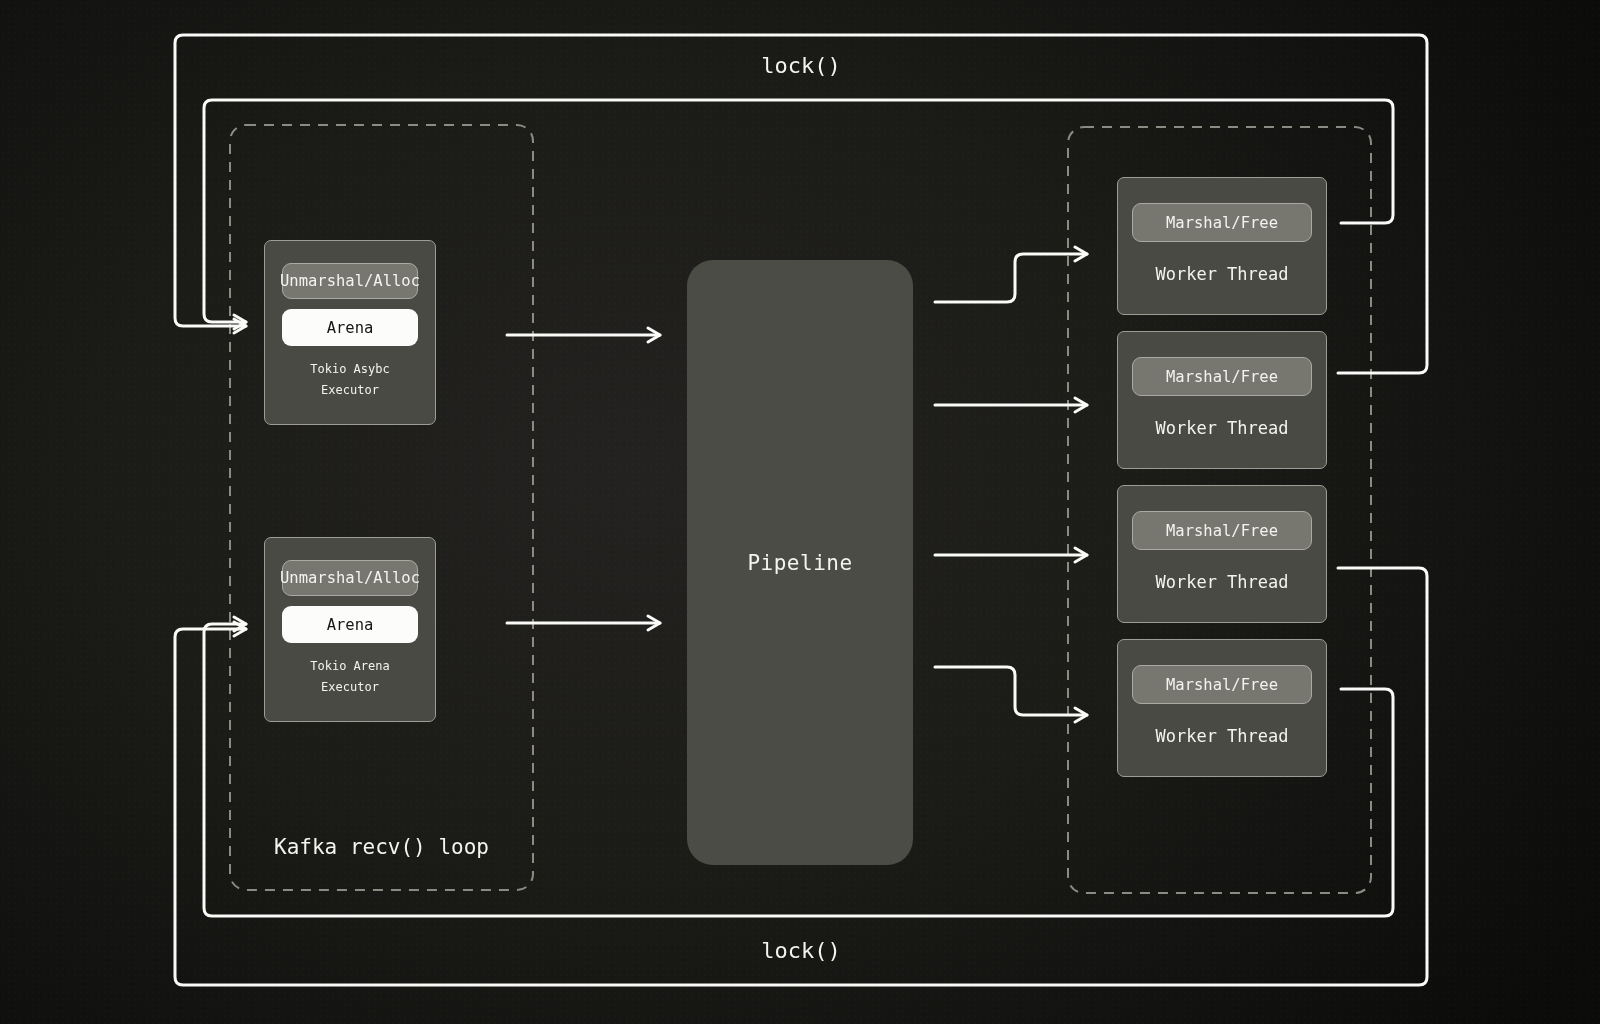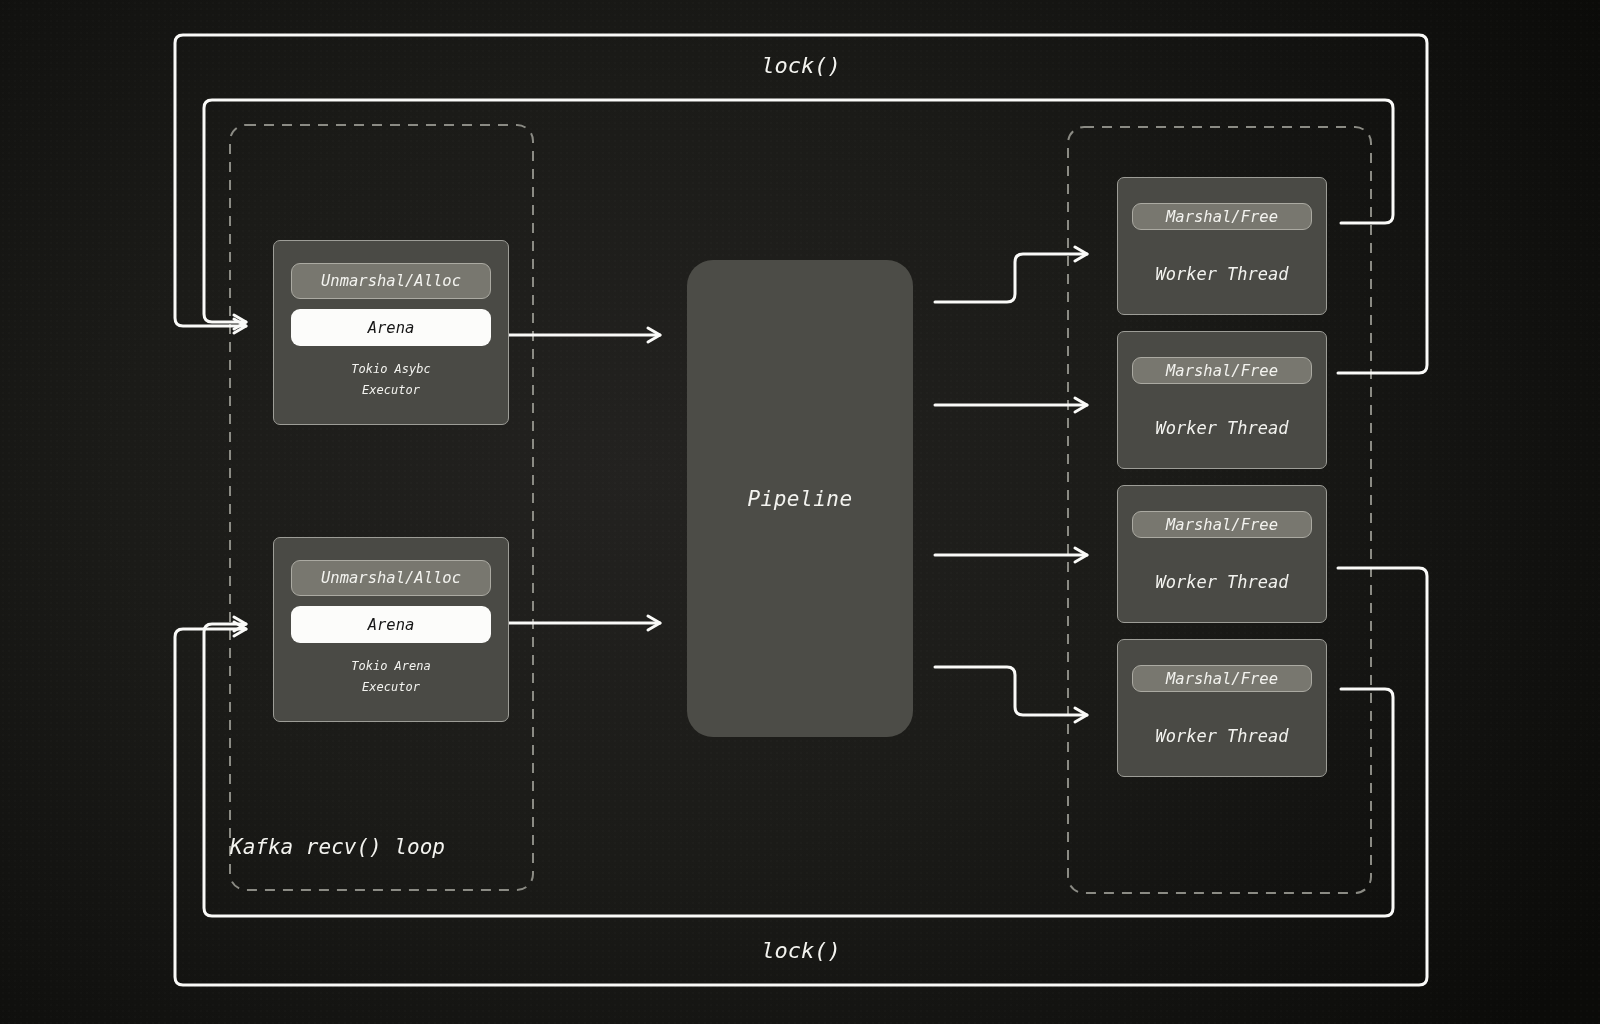--- a/index.html
+++ b/index.html
@@ -9,51 +9,50 @@
     --chip-fill:#78776f; --chip-border:#abaaa2;
     --arena-fill:#fcfcfa; --arena-text:#161616;
     --pipe-fill:#4c4c47; --text:#f3f3ef;
   }
   html,body{margin:0;padding:0}
   body{width:1600px;height:1024px;overflow:hidden;background:#0b0b09}
   .stage{
     position:relative;width:1600px;height:1024px;
     font-family:"DejaVu Sans Mono","Liberation Mono",monospace;color:var(--text);
     background:radial-gradient(1150px 860px at 40% 46%, var(--bg-center) 0%, #1b1b18 45%, #131311 72%, var(--bg-edge) 100%);
-    font-style:italic;
   }
   .grain{
     position:absolute;inset:0;pointer-events:none;opacity:.22;
     background-image:radial-gradient(rgba(255,255,255,.06) 1px, transparent 1.3px);
     background-size:6px 6px;
   }
   .svg-layer{position:absolute;inset:0;width:1600px;height:1024px}
   .loop,.conn{fill:none;stroke:var(--line);stroke-width:3;stroke-linecap:round}
   .group-outline{fill:none;stroke:var(--dash);stroke-width:2;stroke-dasharray:10 8}
   .node{position:absolute;box-sizing:border-box;background:var(--box-fill);
         border:1.5px solid var(--box-border);border-radius:7px}
-  .executor{left:273px;width:236px;height:185px}
+  .executor{left:264px;width:172px;height:185px}
   .exec-1{top:240px}
   .exec-2{top:537px}
   .chip{position:absolute;left:17px;right:17px;display:flex;align-items:center;justify-content:center;
         box-sizing:border-box;font-size:15.5px;border-radius:9px;white-space:nowrap}
   .chip-alloc{top:22px;height:36px;background:var(--chip-fill);border:1px solid var(--chip-border)}
   .chip-arena{top:68px;height:37px;background:var(--arena-fill);color:var(--arena-text)}
   .exec-name{position:absolute;left:0;right:0;top:118px;text-align:center;font-size:12px;line-height:21px}
   .worker{left:1117px;width:210px;height:138px}
-  .worker .chip{left:14px;right:14px;top:25px;height:27px;background:var(--chip-fill);border:1px solid var(--chip-border)}
+  .worker .chip{left:14px;right:14px;top:25px;height:39px;background:var(--chip-fill);border:1px solid var(--chip-border)}
   .worker-label{position:absolute;left:0;right:0;top:86px;text-align:center;font-size:17px}
   .w-1{top:177px}.w-2{top:331px}.w-3{top:485px}.w-4{top:639px}
-  .pipeline{position:absolute;left:687px;top:260px;width:226px;height:477px;
+  .pipeline{position:absolute;left:687px;top:260px;width:226px;height:605px;
             background:var(--pipe-fill);border-radius:26px;
             display:flex;align-items:center;justify-content:center;font-size:21px;letter-spacing:.5px}
   .lock-label{position:absolute;left:175px;width:1252px;text-align:center;font-size:22px}
   .lock-top{top:53px}
   .lock-bottom{top:938px}
-  .group-label{position:absolute;text-align:left;font-size:21px;white-space:nowrap}
+  .group-label{position:absolute;text-align:center;font-size:21px;white-space:nowrap}
   .kafka-label{left:230px;width:303px;top:835px}
   .exporter-label{left:1068px;width:303px;top:833px}
 </style>
 </head>
 <body>
 
 <div class="stage">
   <div class="grain"></div>
 
   <svg class="svg-layer" viewBox="0 0 1600 1024">

